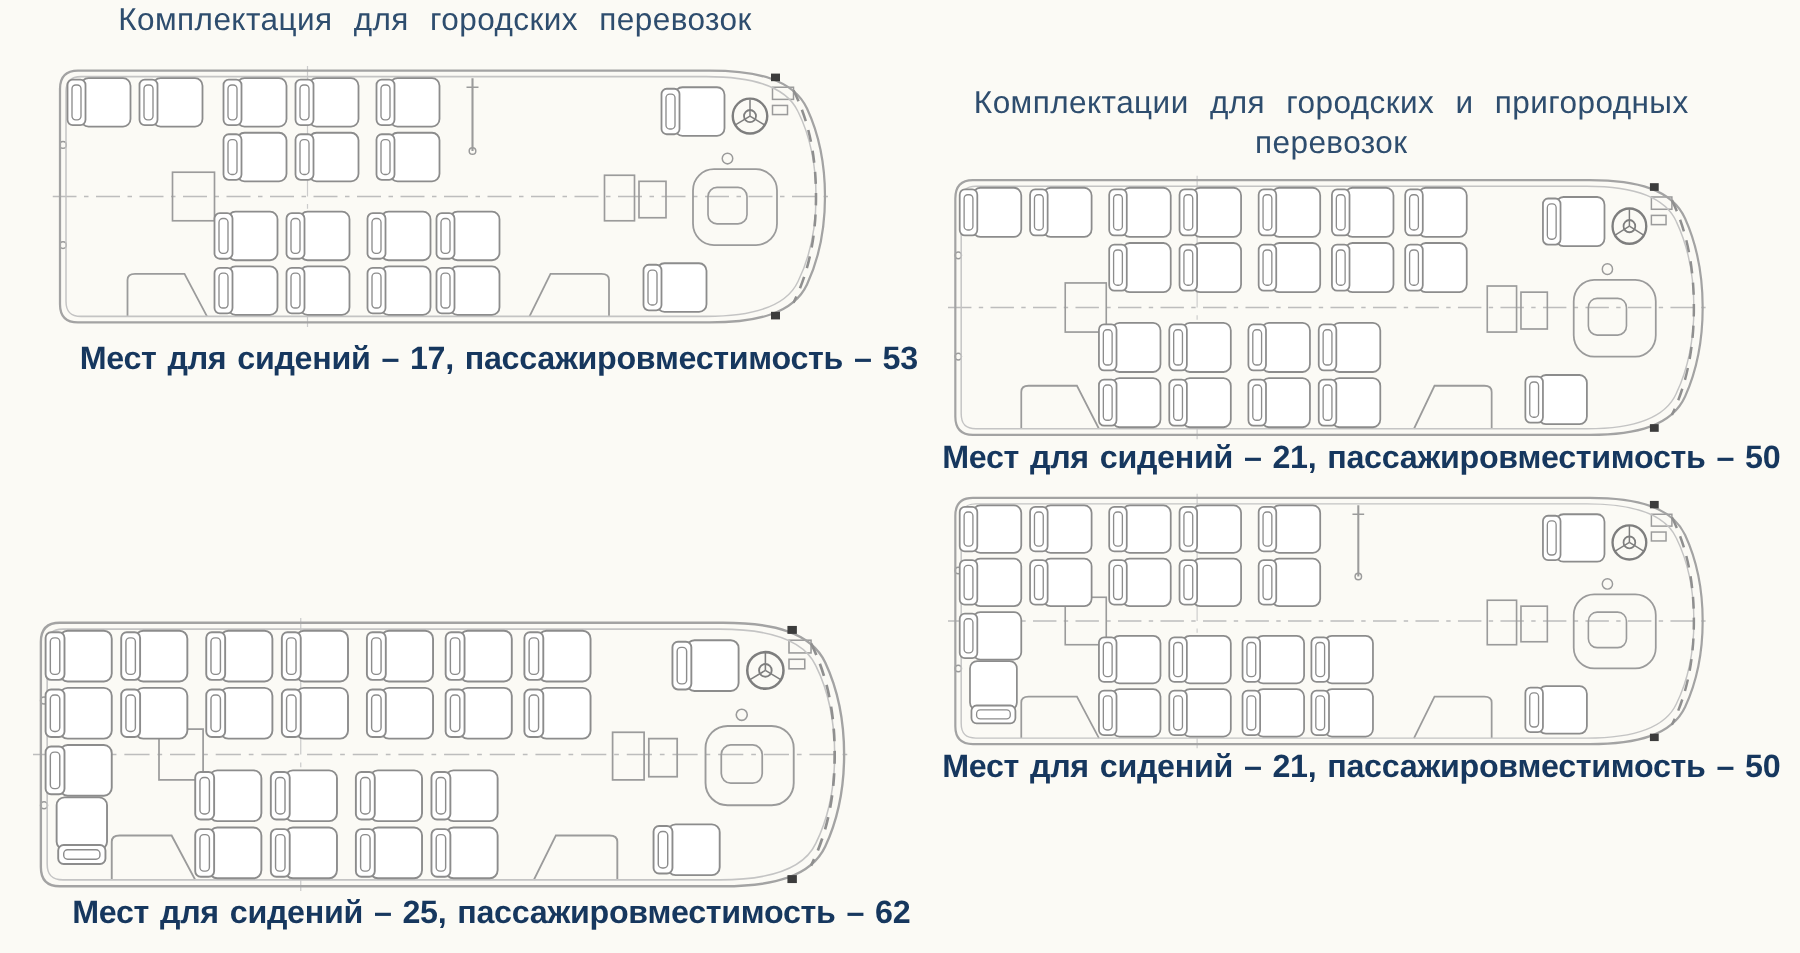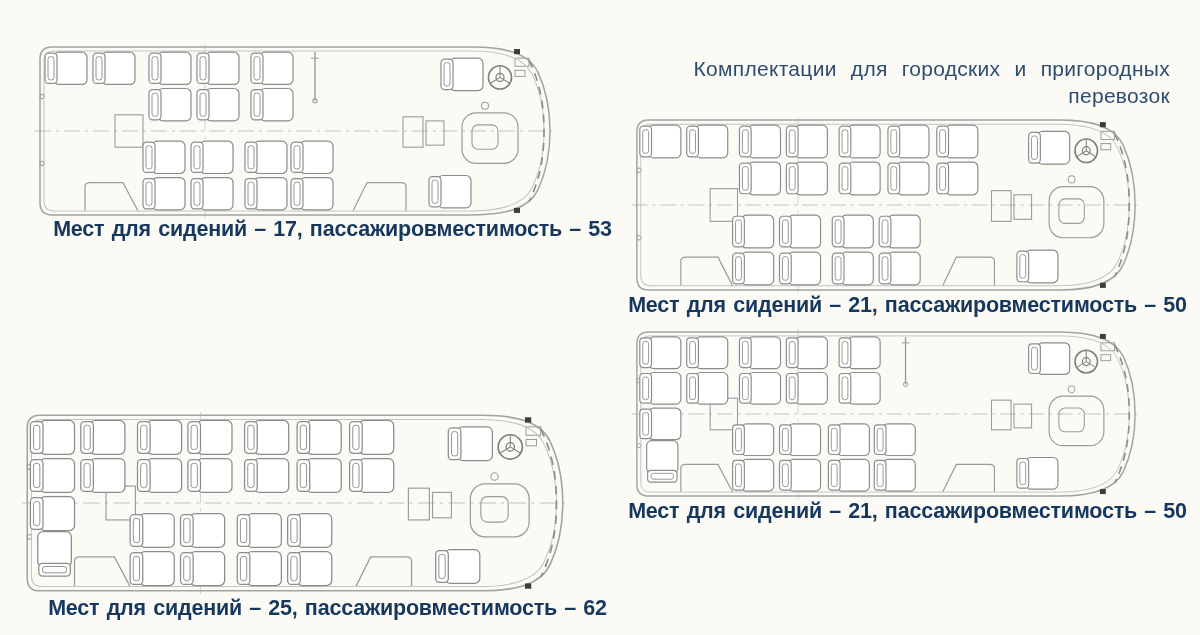--- a/index.html
+++ b/index.html
@@ -19,35 +19,36 @@
   .caption{
     position:absolute;text-align:center;
     font-size:21.5px;font-weight:700;
     color:var(--caption,#16375e);
     word-spacing:1.5px;letter-spacing:-0.2px;
   }
   .bus{position:absolute;}
   .bus svg{display:block;width:100%;height:100%;}
   .t1{left:40px;top:0;width:500px;}
   .b1{left:35px;top:44px;width:520px;height:174px;}
-  .c1{left:25px;top:217px;width:615px;}
-  .t2{left:605px;top:55px;width:565px;text-align:right;}
+  .c1{left:25px;top:227px;width:615px;}
+  .t2{left:605px;top:55px;width:565px;}
   .b2{left:632px;top:117px;width:508px;height:176px;}
   .c2{left:625px;top:293px;width:565px;}
   .b3{left:632px;top:329px;width:508px;height:170px;}
   .c3{left:625px;top:499px;width:565px;}
   .t3{left:35px;top:351px;width:535px;}
   .b4{left:22px;top:412px;width:546px;height:182px;}
   .c4{left:15px;top:596px;width:625px;}
 </style>
 </head>
 <body style="--bg: #fbfaf5; --title: #2e4d6e; --caption: #16375e;">
 
 <div class="stage">
 
+  <div class="sec-title t1">Комплектация для городских перевозок</div>
 
   <div class="bus b1">
       <svg viewBox="0 0 520 172" preserveAspectRatio="none">
         <line x1="0" y1="86" x2="518" y2="86" stroke="#bdbdbd" stroke-width="0.9" stroke-dasharray="16 5 3 5"></line>
         <line x1="170" y1="0" x2="170" y2="172" stroke="#cccccc" stroke-width="0.8" stroke-dasharray="20 5 3 5"></line>
         <path d="M 50,165 L 50,141 Q 50,137 55,137 L 88,137 L 103,165" fill="none" stroke="#9b9b9b" stroke-width="1.2"></path>
         <path d="M 318,165 L 332,137 L 366,137 Q 371,137 371,141 L 371,165" fill="none" stroke="#9b9b9b" stroke-width="1.2"></path>
         <rect x="80" y="70" width="28" height="32" fill="none" stroke="#9b9b9b" stroke-width="1.1"></rect>
         <rect x="368" y="72" width="20" height="30" fill="none" stroke="#9b9b9b" stroke-width="1.1"></rect>
         <rect x="391" y="76" width="18" height="24" fill="none" stroke="#9b9b9b" stroke-width="1.1"></rect>

